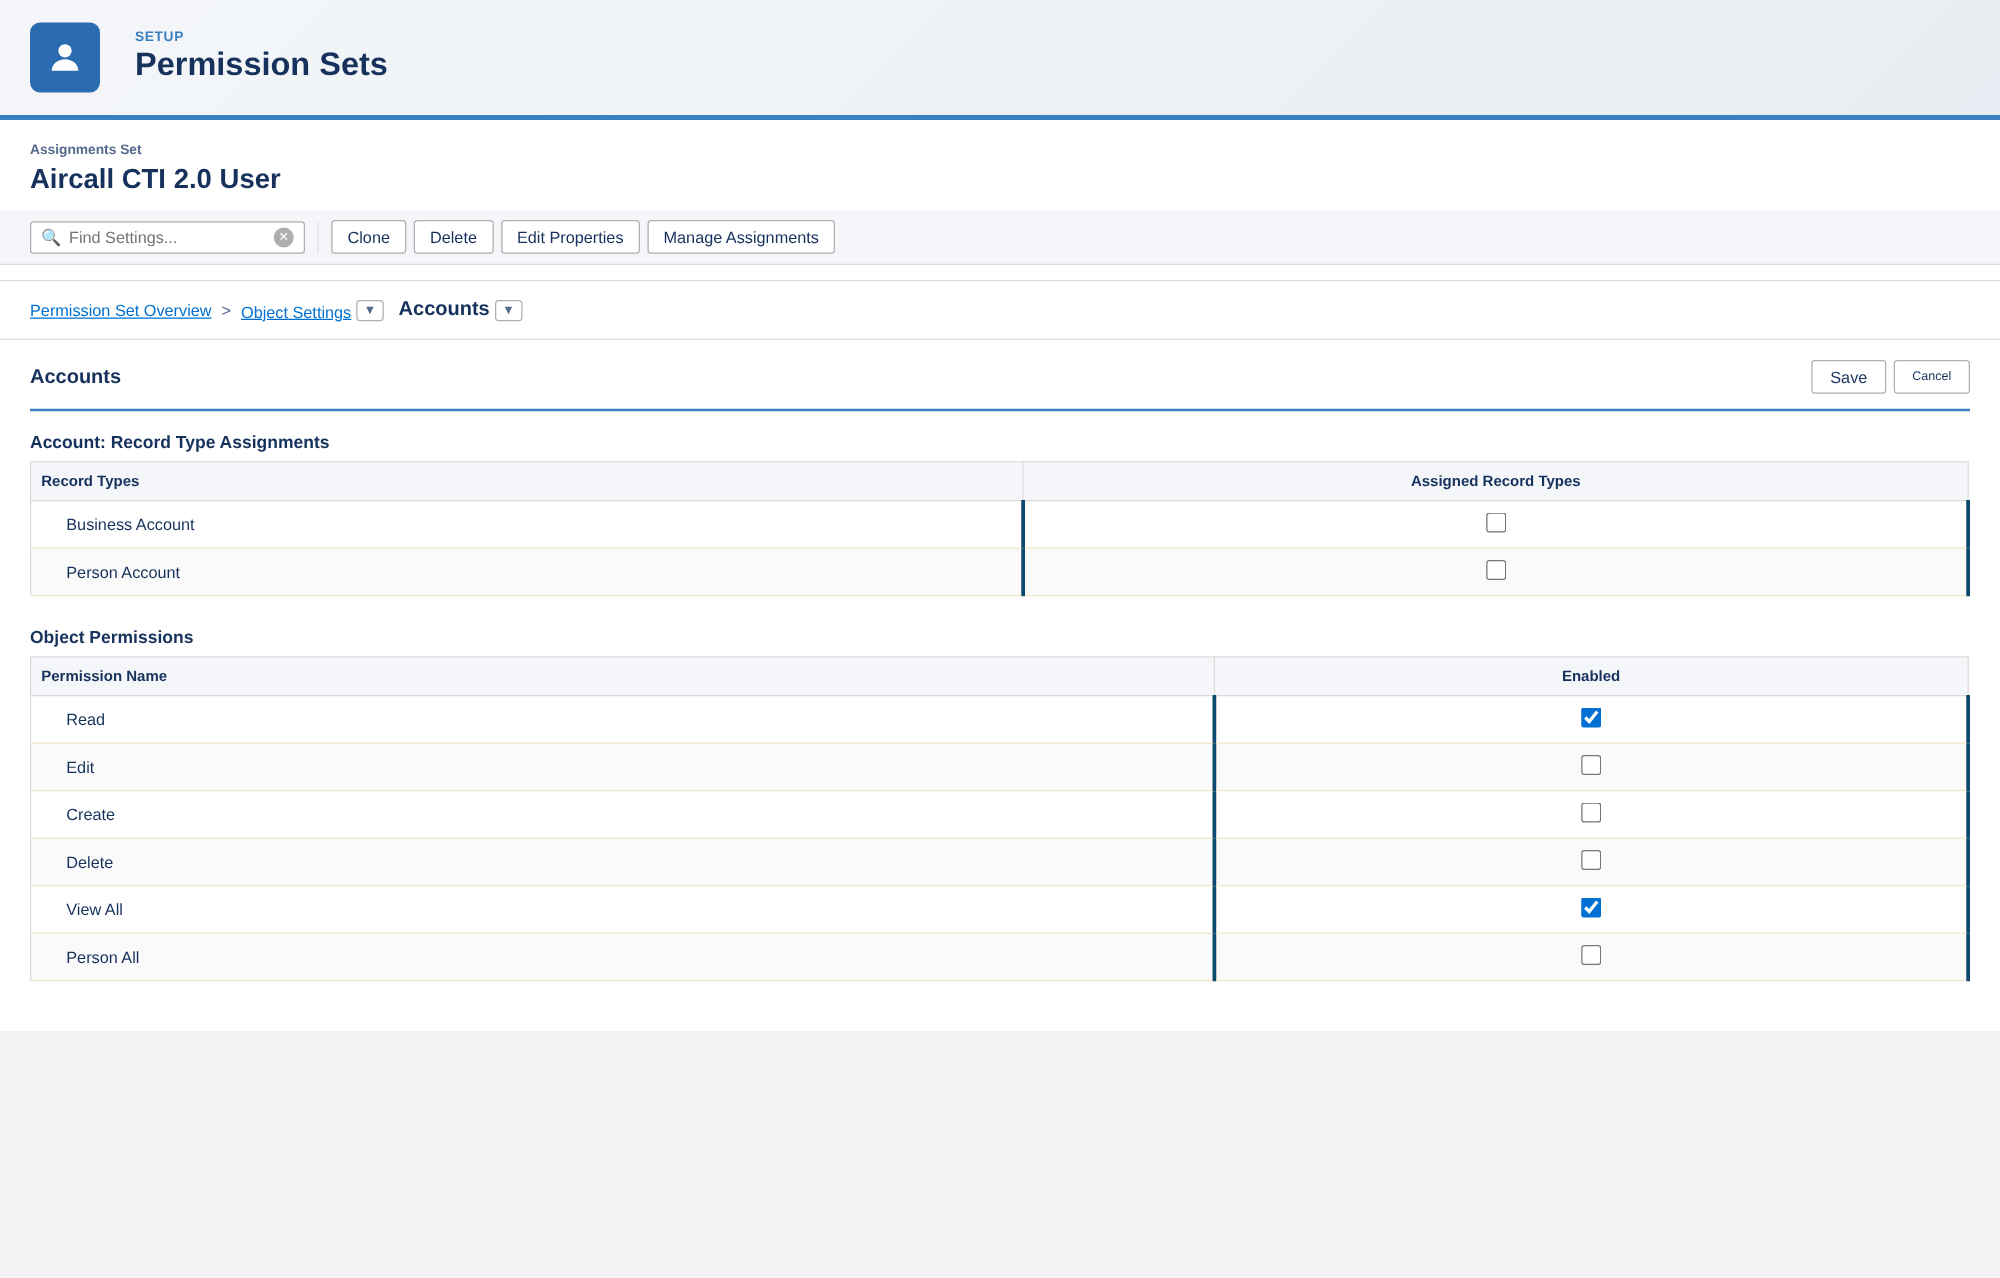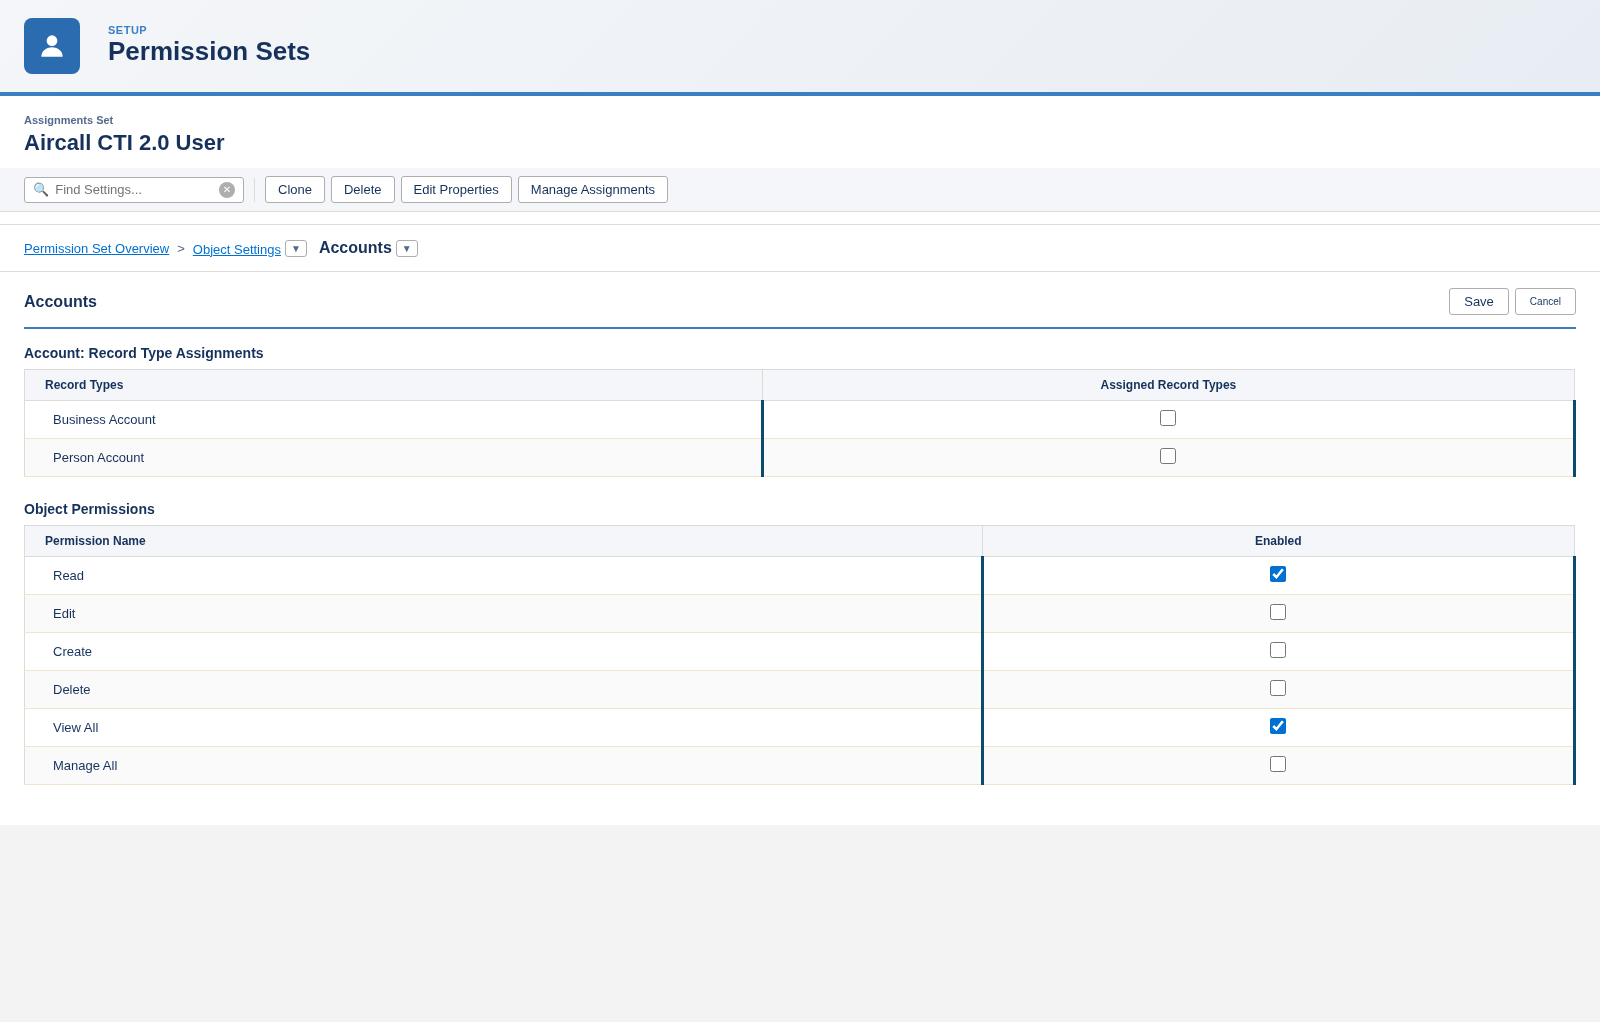--- a/index.html
+++ b/index.html
@@ -206,21 +206,21 @@
     }
     table {
       width: 100%;
       border-collapse: collapse;
       border: 1px solid #dddbda;
     }
     thead tr {
       background: #f4f6f9;
     }
     thead th {
-      padding: 8px 20px;
+      padding: 8px 8px;
       text-align: left;
       font-size: 12px;
       font-weight: 700;
       color: #16325c;
       border: 1px solid #dddbda;
     }
     thead th.center { text-align: center; }
     tbody tr {
       border-bottom: 1px solid #f0e6c8;
     }
@@ -375,21 +375,21 @@
     </tr>
             <tr>
       <td>View All</td>
       <td class="center">
         <label style="cursor:pointer;">
           <input type="checkbox" checked="" style="width: 16px; height: 16px; accent-color: rgb(0, 112, 210); cursor: pointer;">
         </label>
       </td>
     </tr>
             <tr>
-      <td>Manage All</td>
+      <td>Person All</td>
       <td class="center">
         <label style="cursor:pointer;">
           <input type="checkbox" style="width: 16px; height: 16px; accent-color: rgb(0, 112, 210); cursor: pointer;">
         </label>
       </td>
     </tr>
           </tbody>
       </table>
     </div>
 

